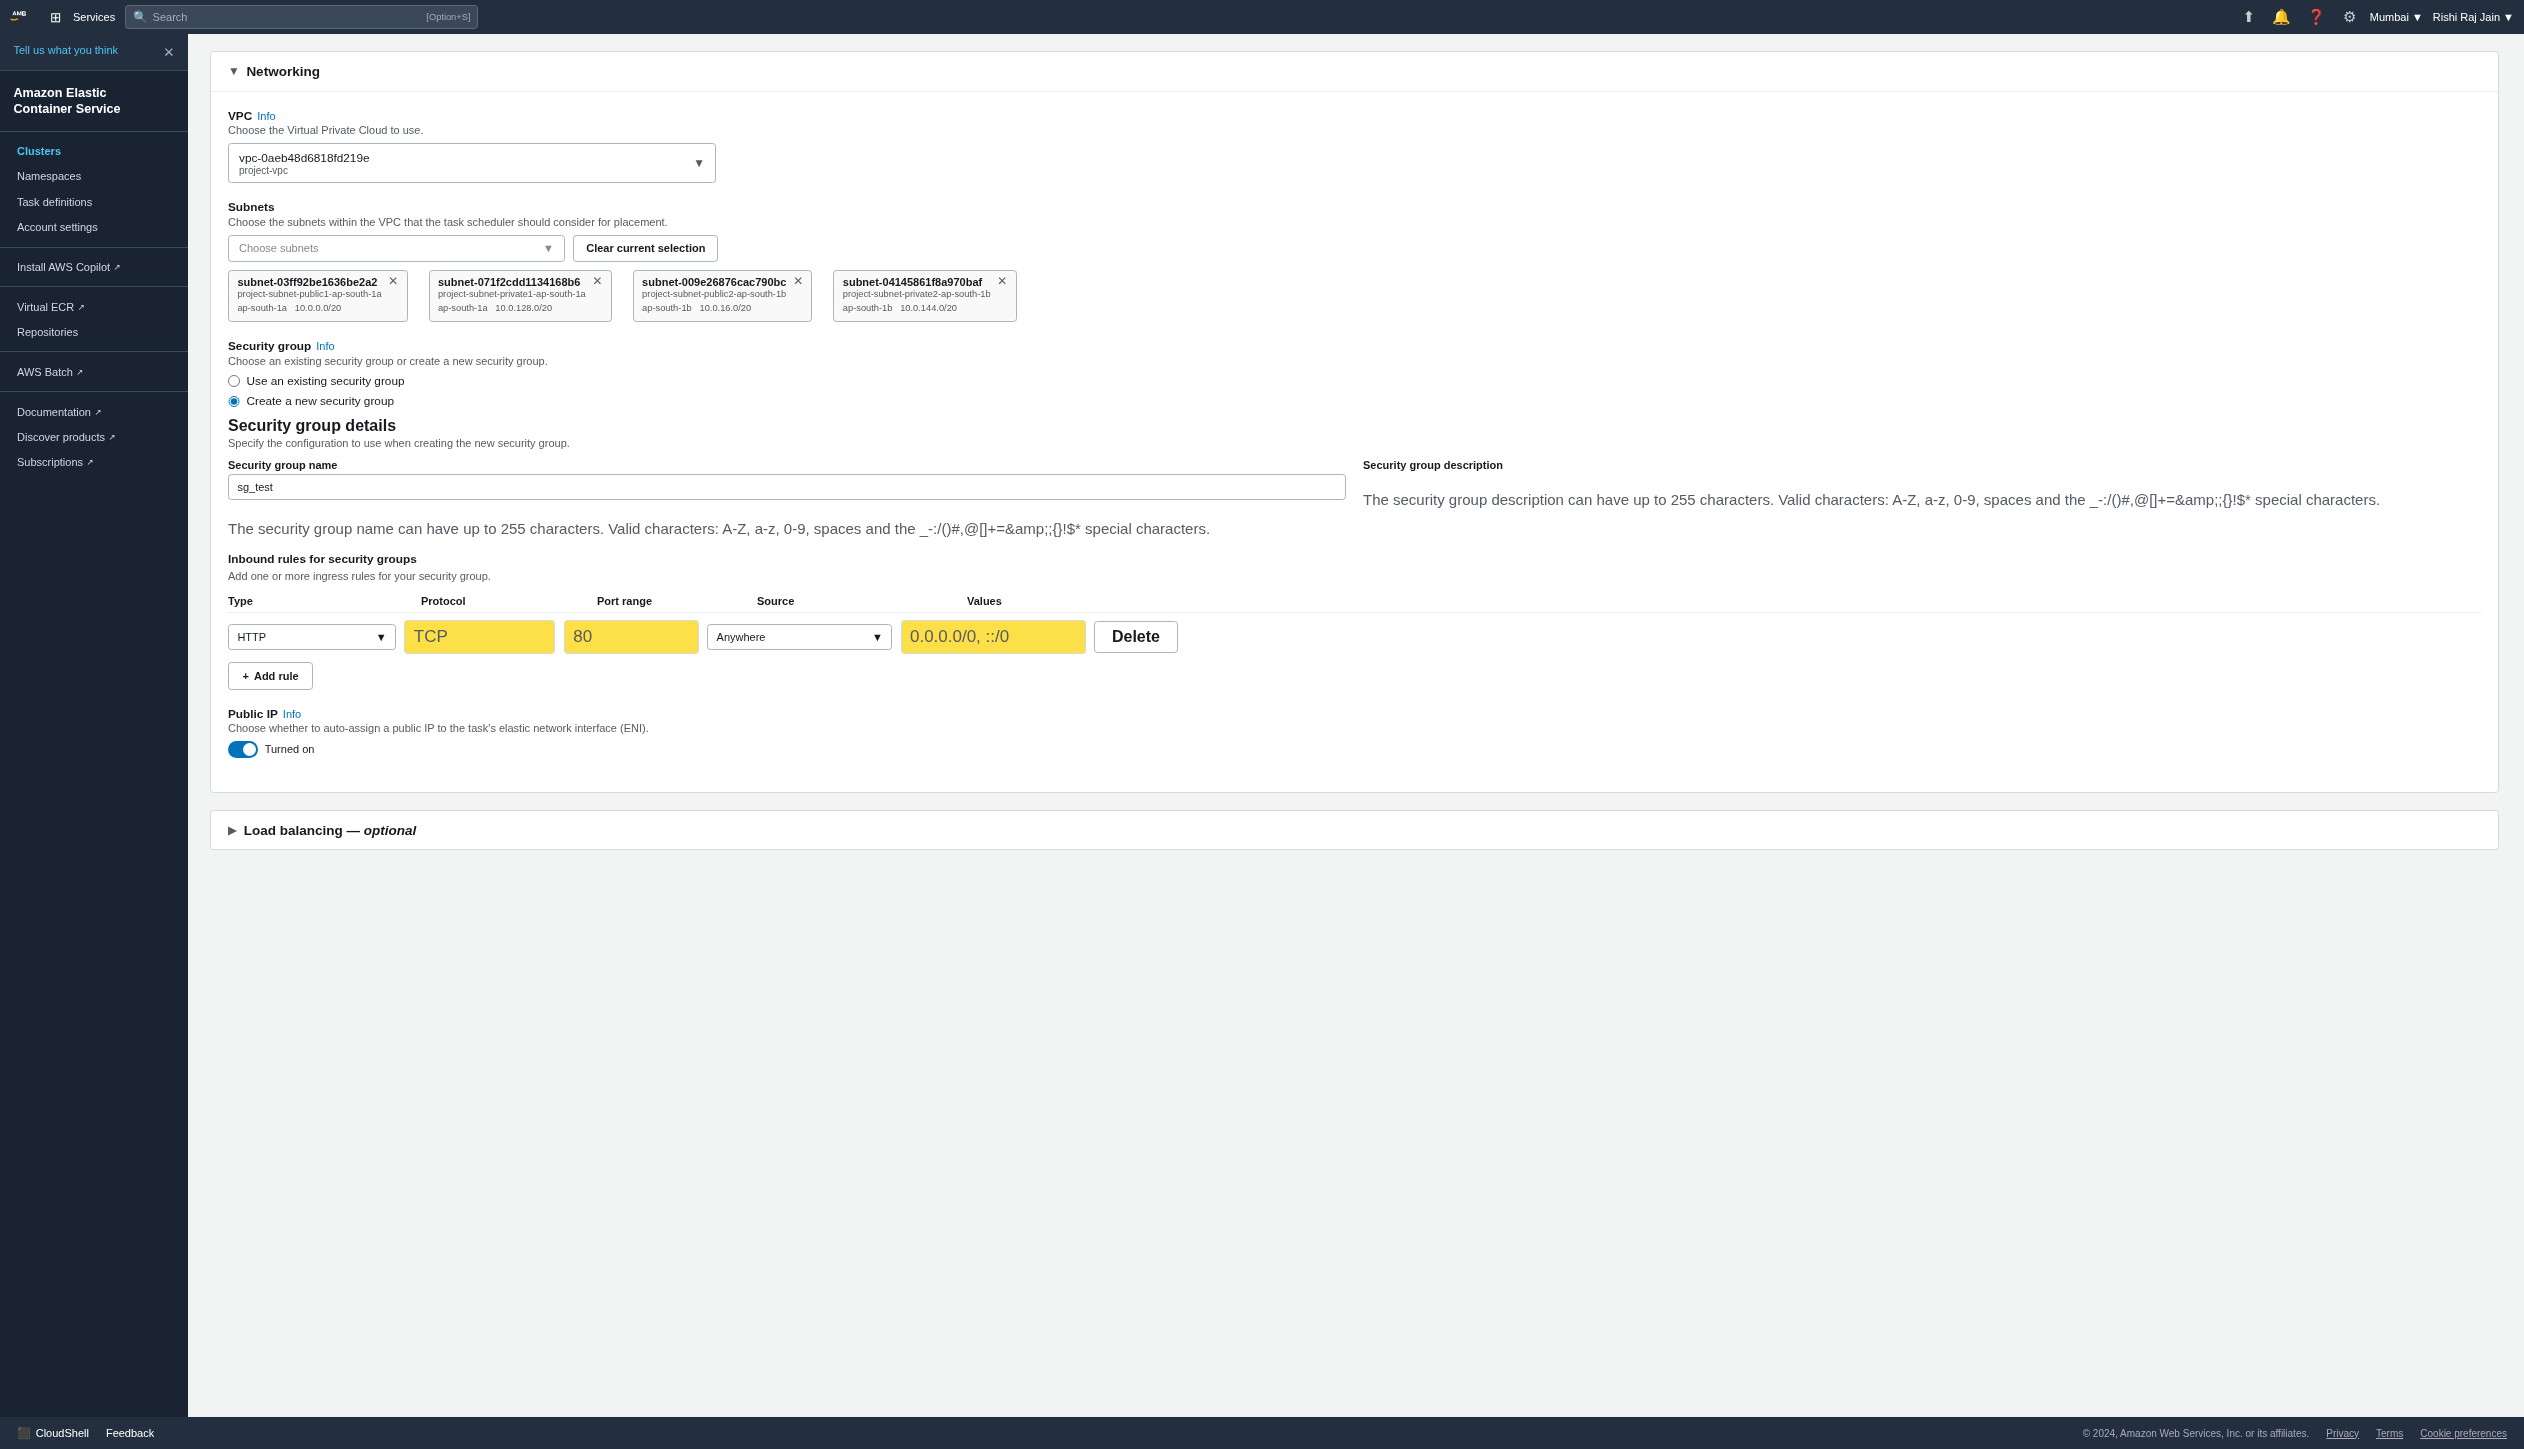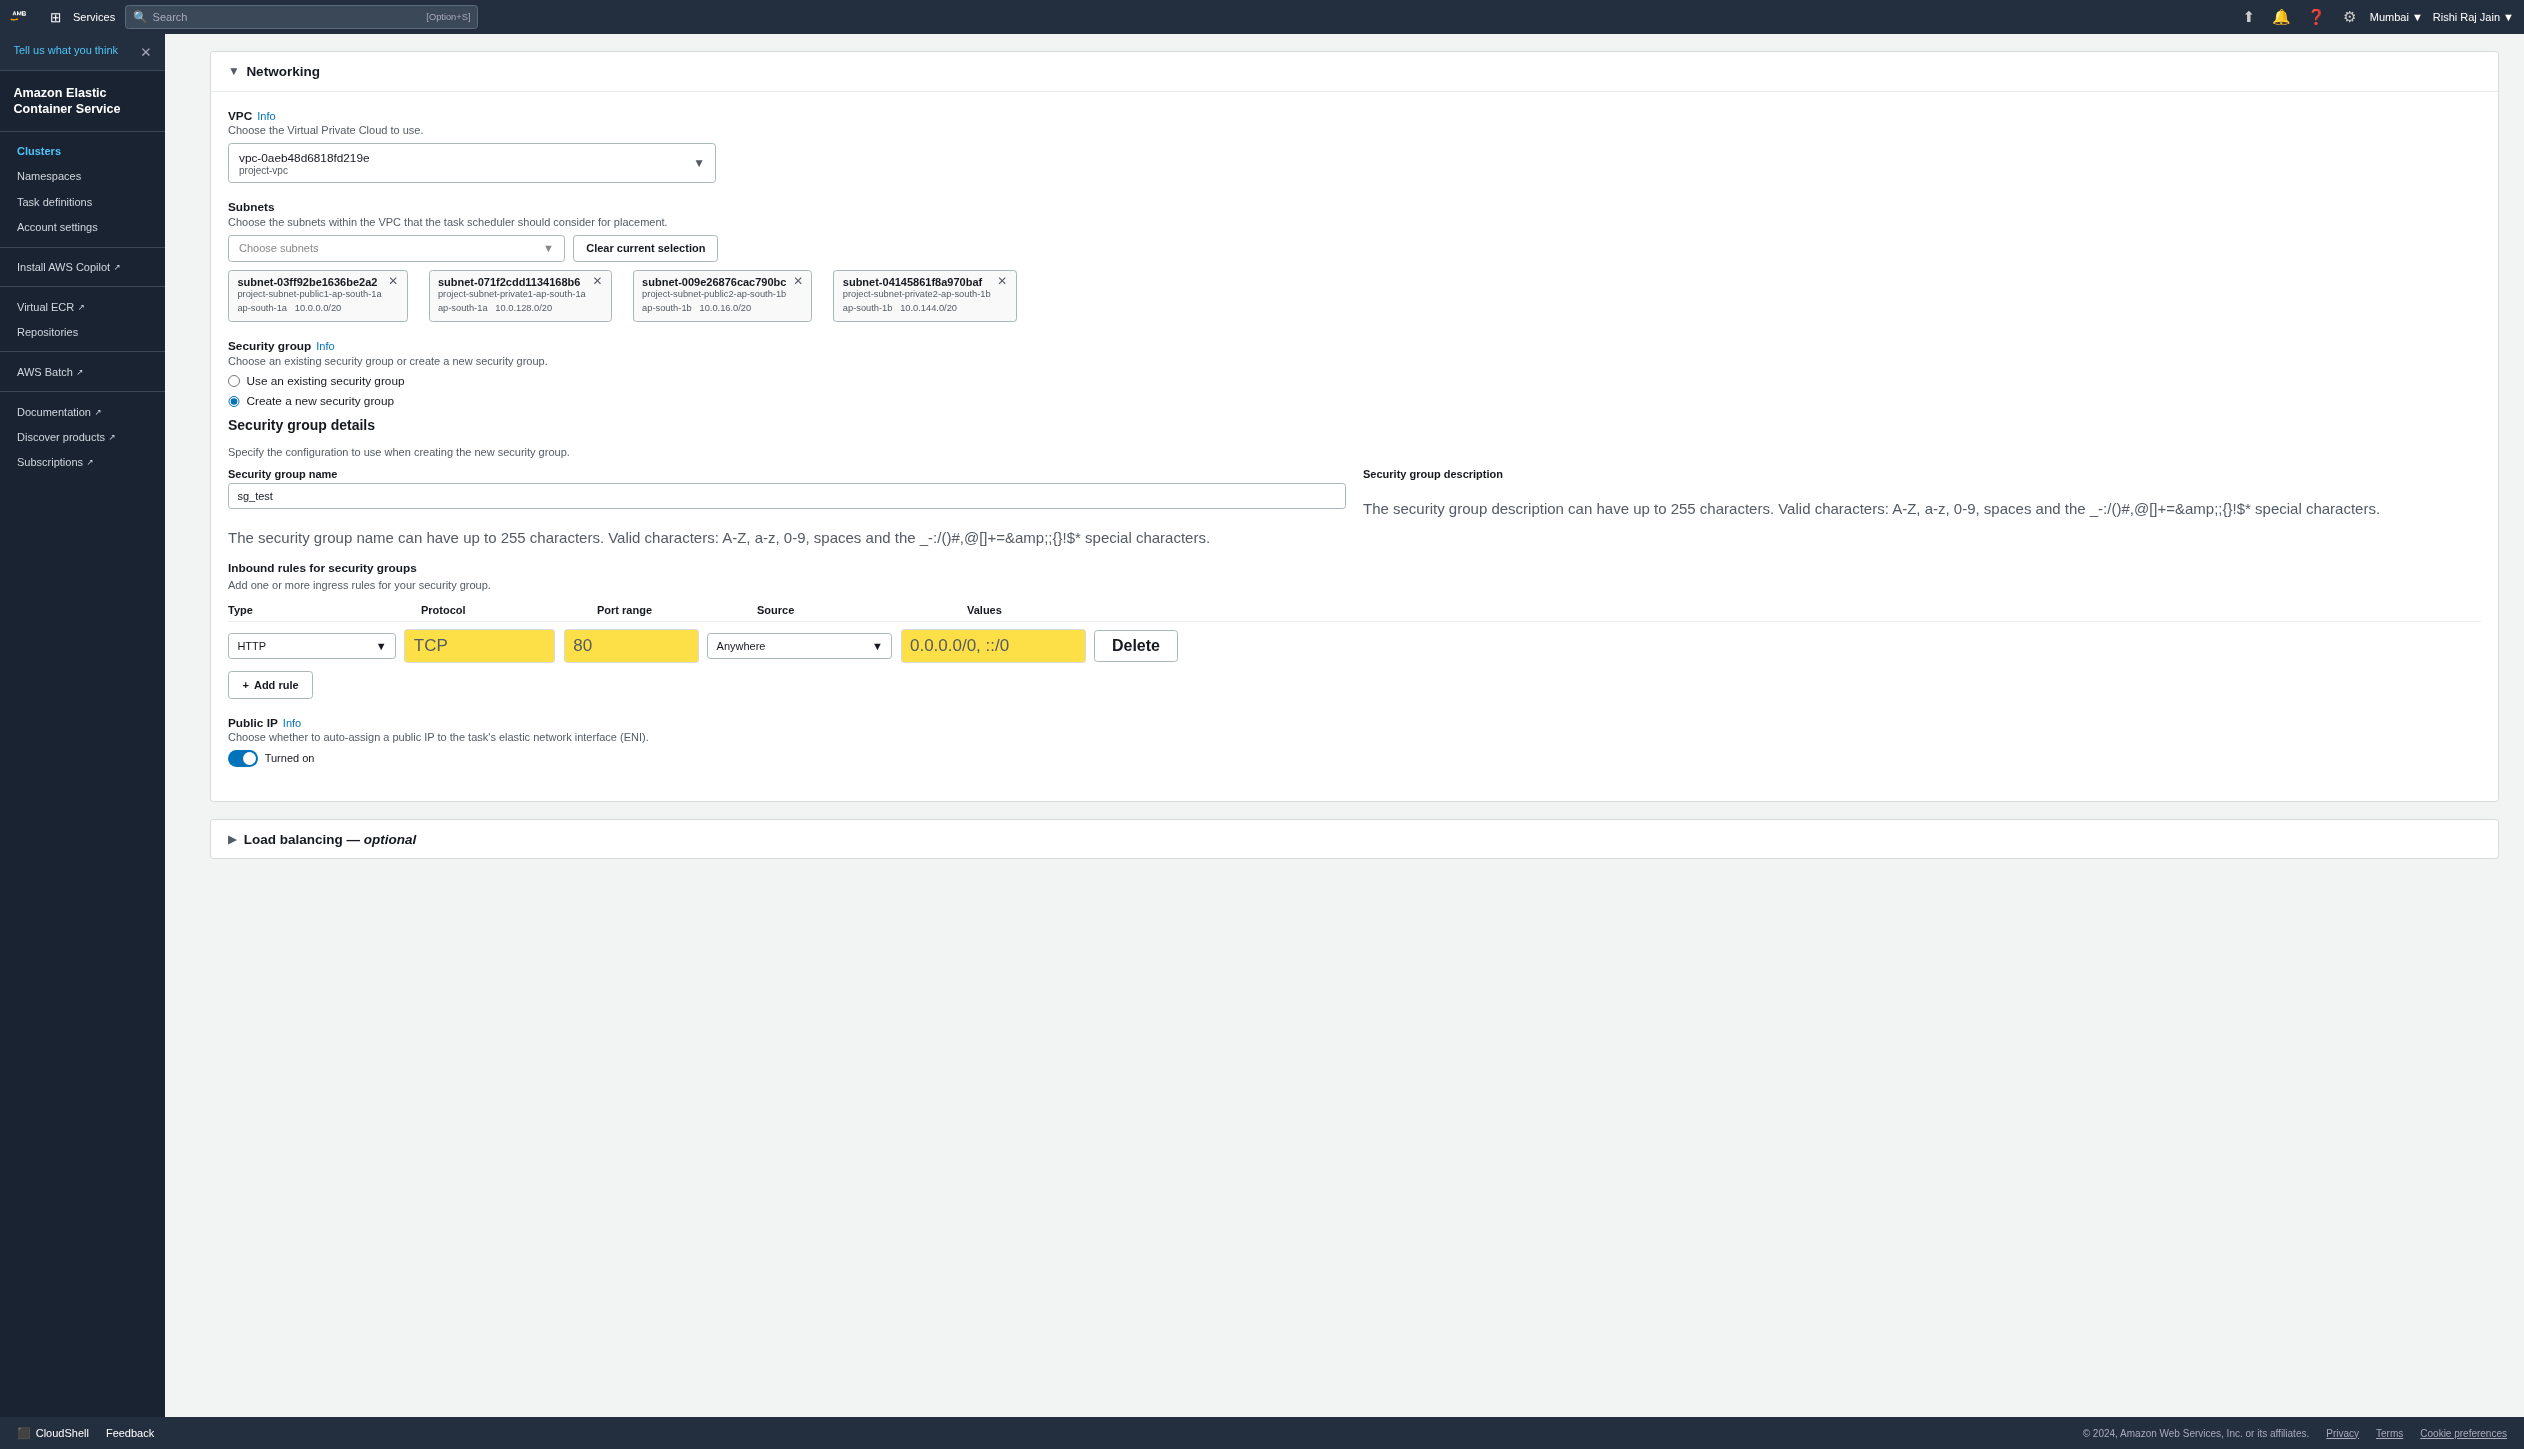--- a/index.html
+++ b/index.html
@@ -21,21 +21,21 @@
     .search-bar input { background: transparent; border: none; color: #fff; font-size: 11px; outline: none; flex: 1; }
     .search-bar input::placeholder { color: #aab; }
     .search-shortcut { color: #aab; font-size: 9.3px; white-space: nowrap; }
     .nav-spacer { flex: 1; }
     .nav-icon-btn { color: #ccc; font-size: 15px; cursor: pointer; padding: 3.4px; }
     .nav-region { color: #fff; font-size: 11px; cursor: pointer; white-space: nowrap; }
     .nav-user { color: #fff; font-size: 11px; cursor: pointer; white-space: nowrap; }
 
     
     .sidebar {
-      position: fixed; top: 34px; left: 0; bottom: 0; width: 165px;
+      position: fixed; top: 34px; left: 0; bottom: 0; width: 188px;
       background: #1a2332; color: #fff; overflow-y: auto; z-index: 50;
     }
     .sidebar-feedback-banner {
       background: #232f3e; padding: 10px 13.5px; display: flex; align-items: flex-start; justify-content: space-between;
       border-bottom: 0.8px solid #3a4858;
     }
     .sidebar-feedback-banner a { color: #4fc3f7; font-size: 11px; text-decoration: none; cursor: pointer; }
     .sidebar-close { color: #aab; cursor: pointer; font-size: 13.5px; }
     .sidebar-app-title { padding: 13.5px; border-bottom: 0.8px solid #3a4858; }
     .sidebar-app-title .app-name { color: #fff; font-size: 12.6px; font-weight: 600; line-height: 1.3; }
@@ -107,21 +107,21 @@
     .subnet-tag .tag-info { flex: 1; }
     .subnet-tag .tag-id { font-weight: 600; font-size: 11px; }
     .subnet-tag .tag-meta { color: #545b64; font-size: 9.3px; line-height: 1.5; }
     .subnet-tag .tag-close { cursor: pointer; color: #545b64; margin-left: 6.7px; font-size: 11.8px; line-height: 1; }
 
     
     .radio-group { margin-bottom: 8.4px; }
     .radio-option { display: flex; align-items: center; gap: 6.7px; margin-bottom: 6.7px; cursor: pointer; font-size: 11.8px; }
     .radio-option input[type=radio] { accent-color: #0073bb; width: 11.8px; height: 11.8px; }
 
-    .sg-details-title { font-size: 14px; font-weight: 600; color: #16191f; margin-bottom: 13px; }
+    .sg-details-title { font-size: 16px; font-weight: 600; color: #16191f; margin-bottom: 2px; }
     .sg-details-desc { font-size: 11px; color: #545b64; margin-bottom: 10px; }
 
     .sg-fields-row { display: flex; gap: 17px; margin-bottom: 13.5px; }
     .sg-field { flex: 1; }
     .sg-field label { display: block; font-size: 11px; font-weight: 600; margin-bottom: 3.4px; }
     .sg-field input {
       width: 100%; border: 0.8px solid #aab7b8; border-radius: 3.4px;
       padding: 5.9px 8.4px; font-size: 11px; color: #16191f; outline: none;
     }
     .sg-field-hint { font-size: 15px; color: #545b64; margin-top: 18px; line-height: 1.4; }

